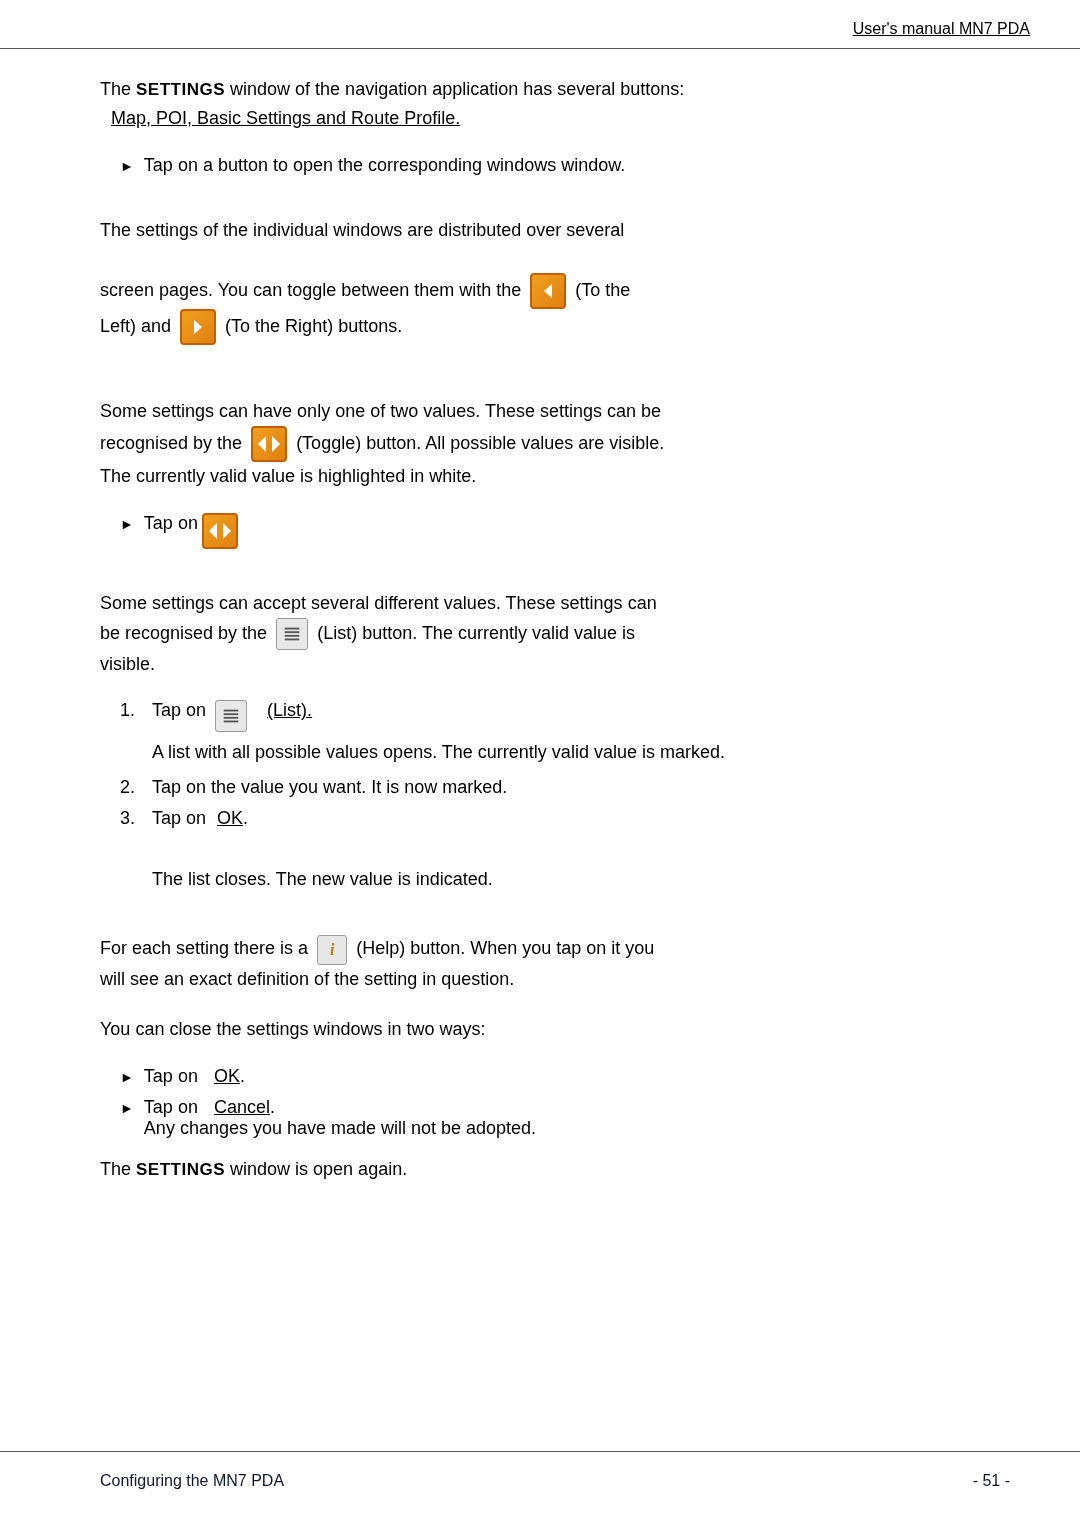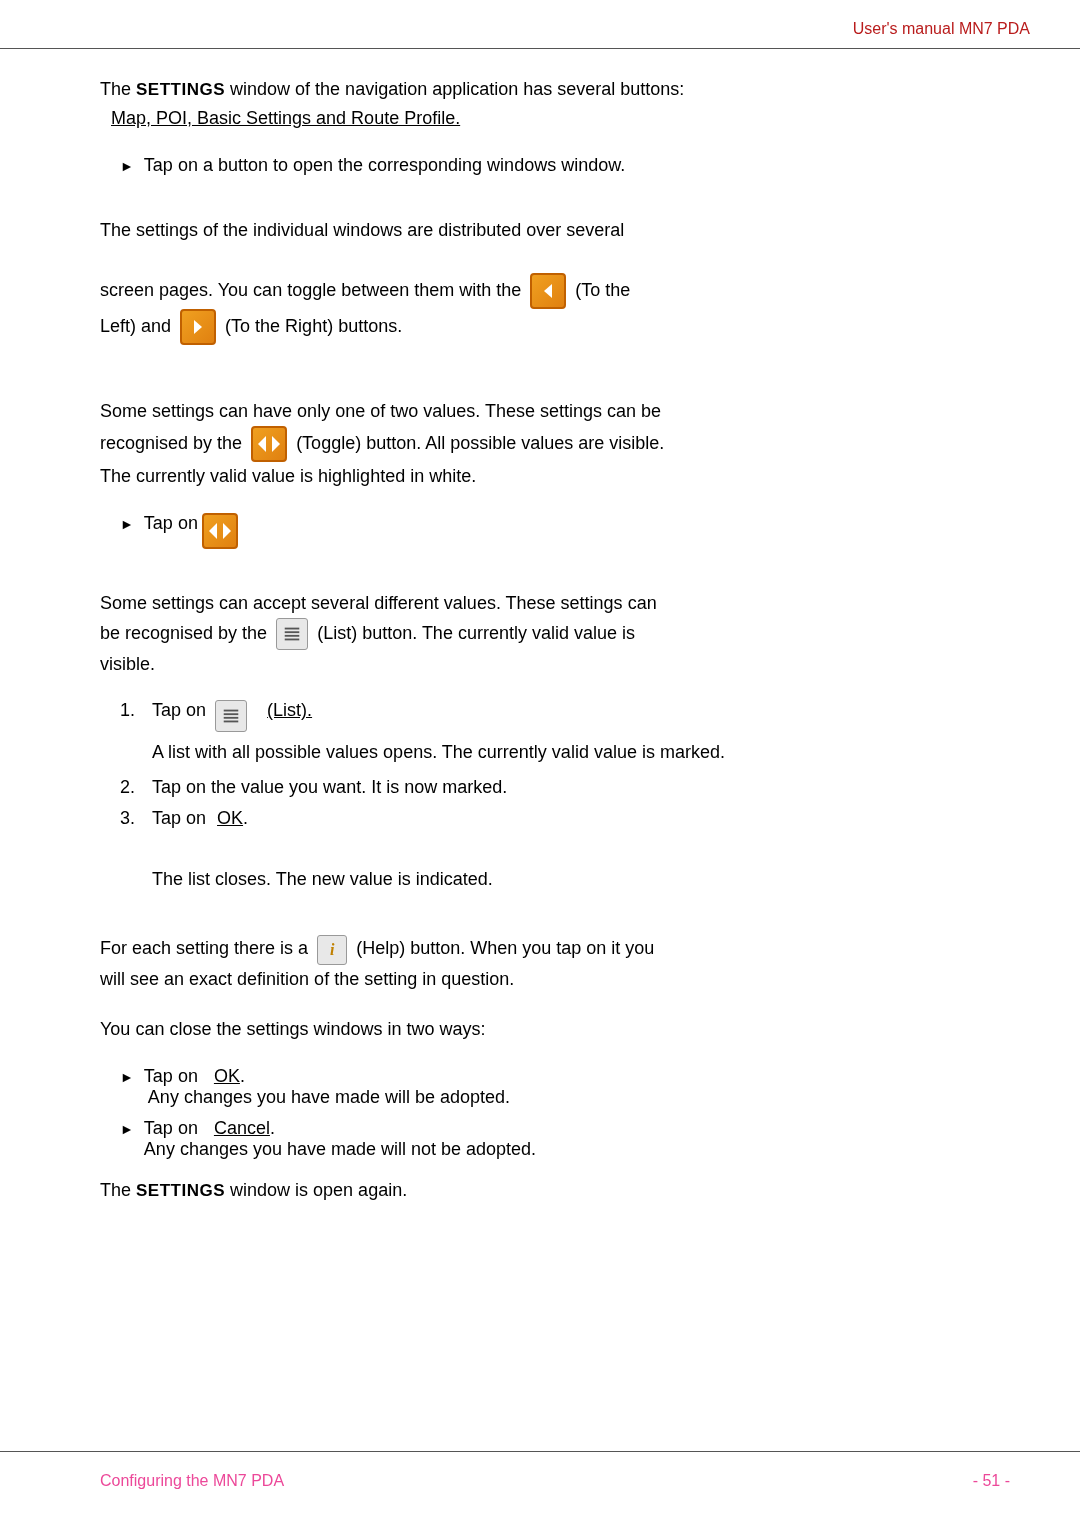--- a/index.html
+++ b/index.html
@@ -30,21 +30,22 @@
       height: 1px;
       background: #555;
     }
 
     
     .header-right {
       position: absolute;
       top: 20px;
       right: 50px;
       font-size: 16px;
-      color: #b91c1c;
+      color: #000000;
+      text-decoration: underline;
     }
 
     
     .content {
       position: absolute;
       top: 75px;
       left: 100px;
       right: 70px;
       bottom: 100px;
     }
@@ -194,21 +195,21 @@
     }
 
     .footer {
       position: absolute;
       bottom: 30px;
       left: 100px;
       right: 70px;
       display: flex;
       justify-content: space-between;
       font-size: 16px;
-      color: #ec4899;
+      color: #0f172a;
     }
 
     .section-break {
       height: 30px;
     }
   </style>
 </head>
 <body>
 
 <div class="page-container">
@@ -351,21 +352,20 @@
 
     <div class="paragraph">
       <span>You can close the settings windows in two ways:</span>
     </div>
 
     <div class="bullet-item">
       <span class="bullet-arrow">►</span>
       <div>
         <span>Tap on </span><span class="underline">OK</span><span>.</span>
         <br>
-        <span style="margin-left: 4px;">Any changes you have made will be adopted.</span>
       </div>
     </div>
 
     <div class="bullet-item">
       <span class="bullet-arrow">►</span>
       <div>
         <span>Tap on </span><span class="underline">Cancel</span><span>.</span>
         <br>
         <span style="">Any changes you have made will not be adopted.</span>
       </div>

